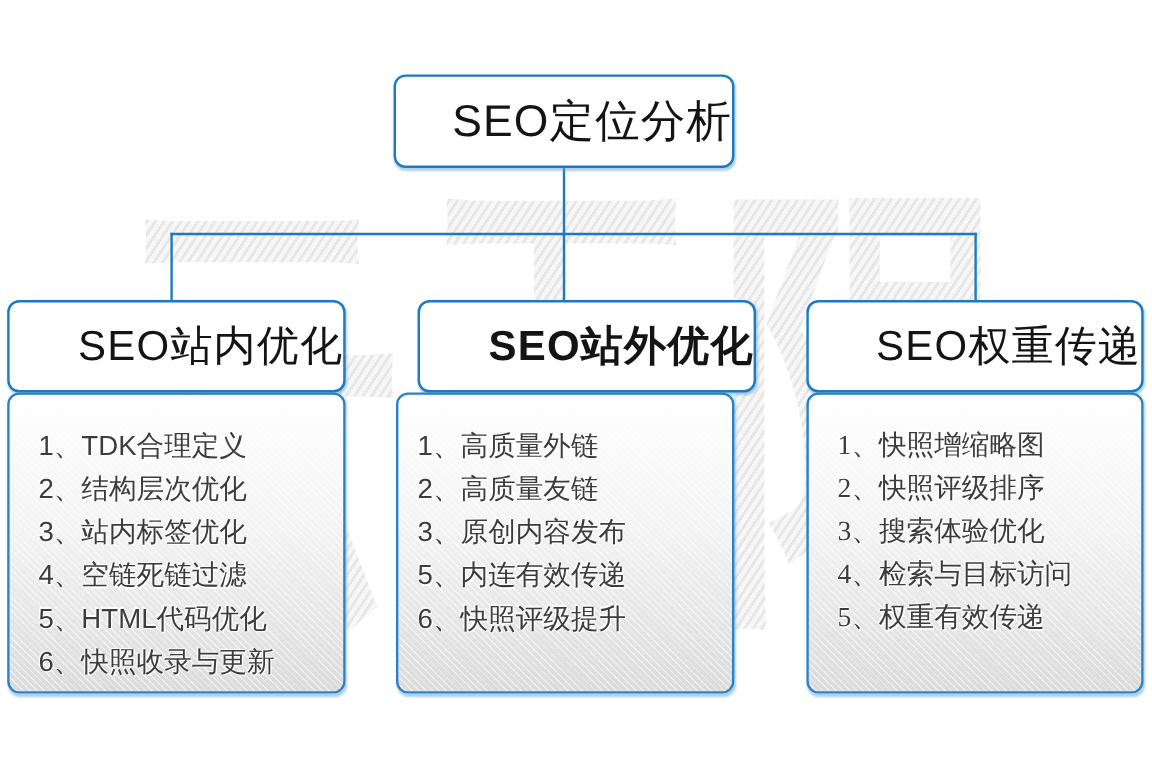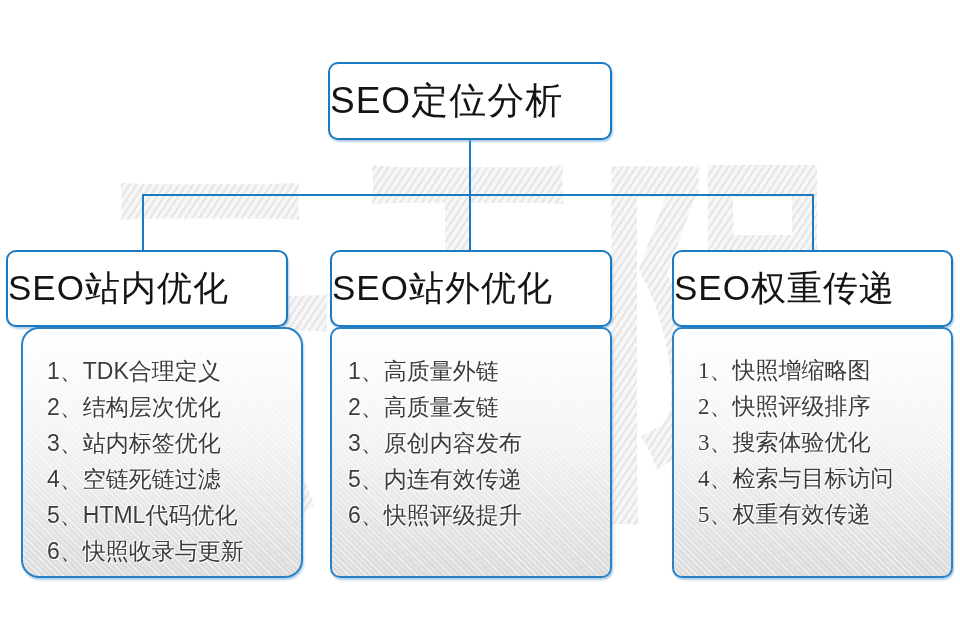--- a/index.html
+++ b/index.html
@@ -22,21 +22,21 @@
   }
 
   
   svg.connectors{position:absolute;left:0;top:0;z-index:1;}
   svg.connectors line{stroke:#1b7ac1;stroke-width:2;}
 
   
   .node{
     position:absolute;box-sizing:border-box;
     background:#ffffff;border:2px solid #1b7ac1;border-radius:10px;
-    display:flex;align-items:center;justify-content:flex-start;
+    display:flex;align-items:center;justify-content:flex-end;
     color:#141414;letter-spacing:1px;
     box-shadow:1px 2px 2px rgba(110,165,215,.55);
     z-index:2;
   }
   .root-node{left:328px;top:62px;width:284px;height:78px;font-size:37px;}
   .branch-header{top:250px;width:282px;height:77px;font-size:35px;}
 
   .list-panel{
     position:absolute;box-sizing:border-box;top:327px;width:282px;height:251px;
     border:2px solid #2a82c6;border-radius:10px;
@@ -46,22 +46,22 @@
     box-shadow:1px 2px 2px rgba(110,165,215,.55);
     padding:24px 8px 0 24px;
     z-index:2;
   }
   .list-item{
     font-size:23px;line-height:36px;color:#3c3c3c;white-space:nowrap;
     text-shadow:1px 1px 0 #ffffff,-1px -1px 0 rgba(255,255,255,.85),0 0 2px #ffffff;
   }
 
   .col-left  .branch-header{left:6px;}
-  .col-left  .list-panel{left:21px;border-radius:18px;}
-  .col-mid   .branch-header{left:330px;}
+  .col-left  .list-panel{left:6px;}
+  .col-mid   .branch-header{left:348px;font-weight:bold;}
   .col-mid   .list-panel{left:330px;padding-left:16px;}
   .col-right .branch-header{left:672px;width:281px;}
   .col-right .list-panel{left:672px;width:281px;font-family:Liberation Serif, serif;}
 </style>
 </head>
 <body>
 
 <div class="canvas">
 
   <div class="watermark">云无限</div>

